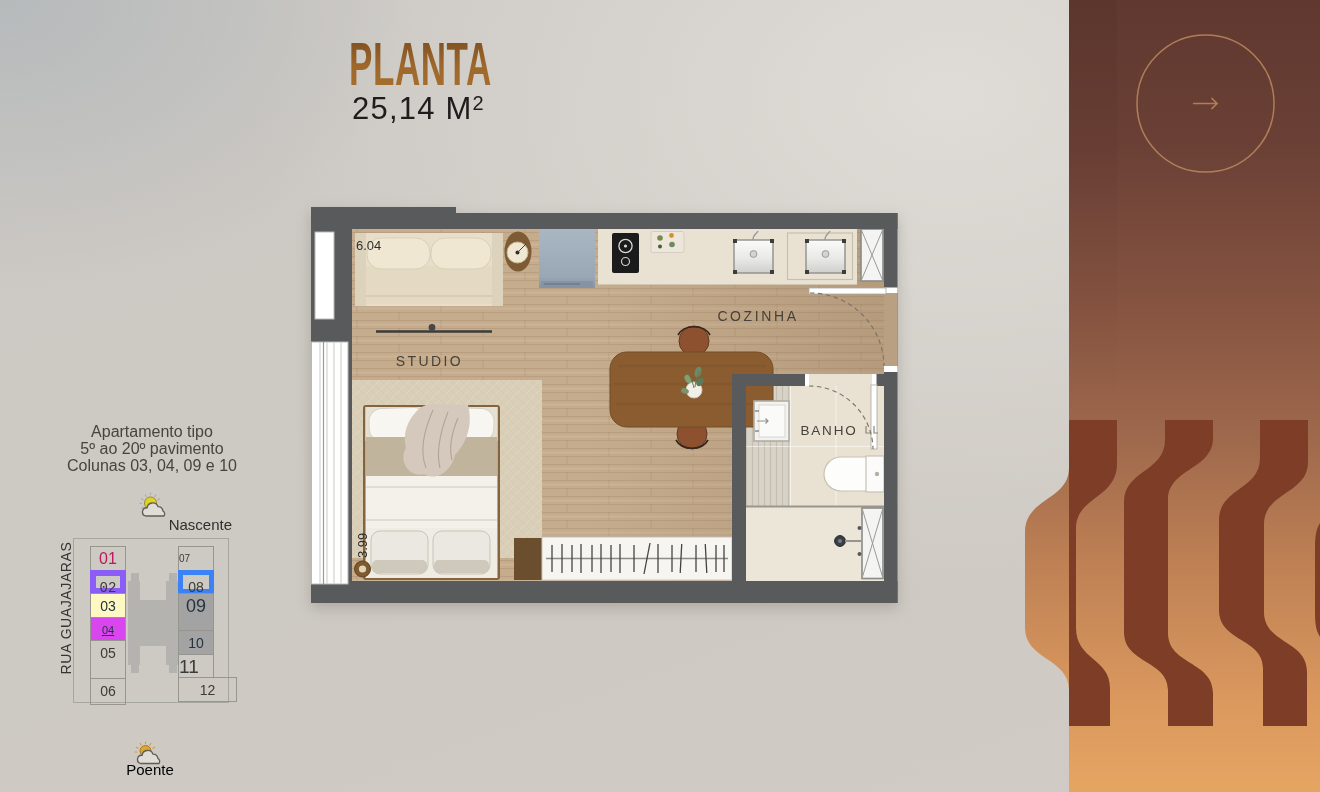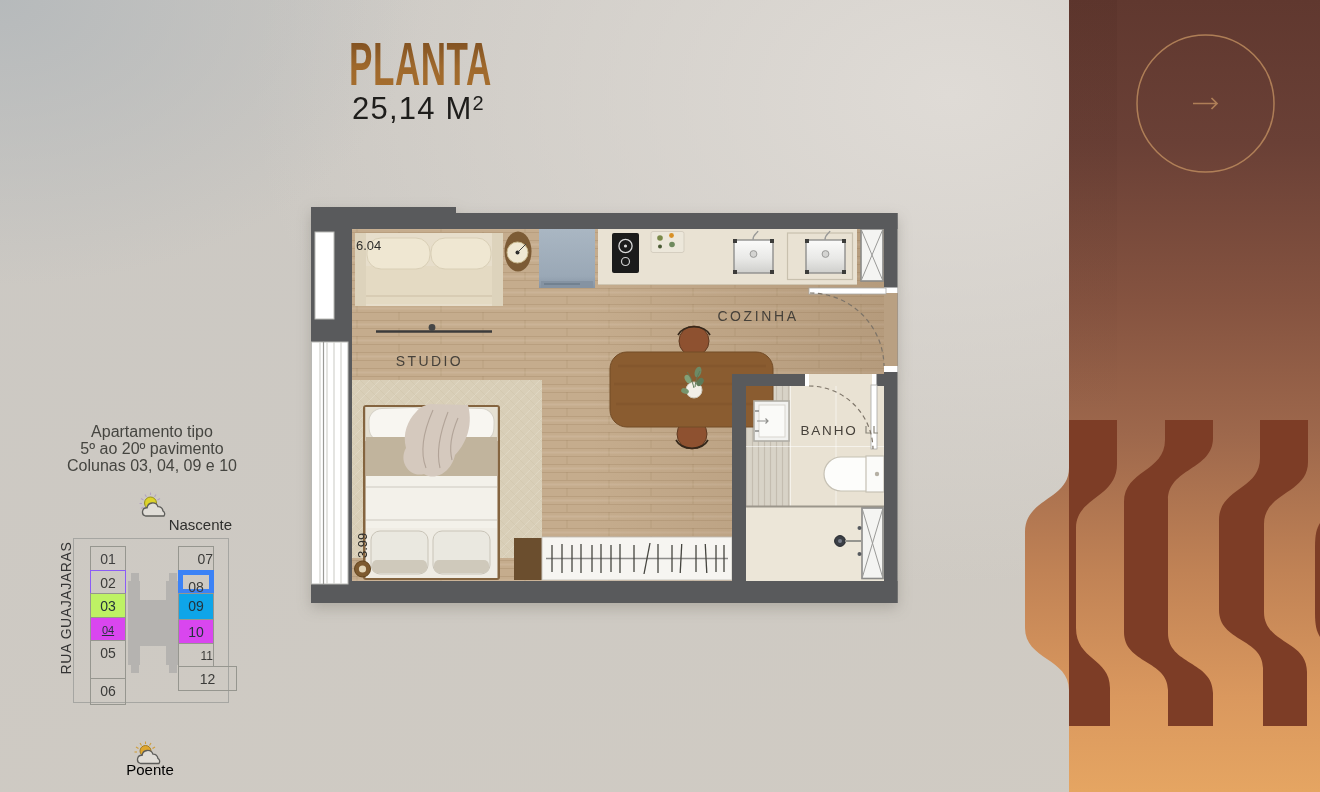--- a/index.html
+++ b/index.html
@@ -44,34 +44,34 @@
 
   <div class="abs" style="left:54px;top:42px;width:12px;height:84px;background:#b5b3b0;"></div>
   <div class="abs" style="left:92px;top:42px;width:12px;height:84px;background:#b5b3b0;"></div>
   <div class="abs" style="left:54px;top:61px;width:50px;height:46px;background:#b5b3b0;"></div>
   <div class="abs" style="left:57px;top:34px;width:8px;height:8px;background:#b5b3b0;"></div>
   <div class="abs" style="left:57px;top:126px;width:8px;height:8px;background:#b5b3b0;"></div>
   <div class="abs" style="left:95px;top:34px;width:8px;height:8px;background:#b5b3b0;"></div>
   <div class="abs" style="left:95px;top:126px;width:8px;height:8px;background:#b5b3b0;"></div>
 
   <div class="abs" style="left:16px;top:8px;width:36px;height:123px;">
-    <div style="box-sizing:border-box;width:36px;height:24.6px;border:1px solid #96968f;margin-top:-1px;text-align:center;line-height:24px;font-size:14px;color:#404040;">01</div>
-    <div style="box-sizing:border-box;width:36px;height:24.6px;border:1px solid #8b5cf6;margin-top:-1px;text-align:center;line-height:24px;font-size:14px;color:#3b3b39;">02</div>
-    <div style="box-sizing:border-box;width:36px;height:24.6px;border:1px solid #96968f;margin-top:-1px;text-align:center;line-height:24px;font-size:14px;color:#24333c;background:#bef264;">03</div>
+    <div style="box-sizing:border-box;width:36px;height:24.6px;border:1px solid #96968f;margin-top:-1px;text-align:center;line-height:24px;font-size:16px;color:#be185d;">01</div>
+    <div style="box-sizing:border-box;width:36px;height:24.6px;border:6px solid #8b5cf6;margin-top:-1px;text-align:center;line-height:24px;font-size:14px;color:#3b3b39;font-family:Liberation Mono, monospace;">02</div>
+    <div style="box-sizing:border-box;width:36px;height:24.6px;border:1px solid #96968f;margin-top:-1px;text-align:center;line-height:24px;font-size:14px;color:#24333c;background:#fef9c3;">03</div>
     <div style="box-sizing:border-box;width:36px;height:24.6px;border:1px solid #96968f;margin-top:-1px;text-align:center;line-height:24px;font-size:11px;color:#24333c;background:#d946ef;text-decoration:underline;">04</div>
     <div style="box-sizing:border-box;width:36px;height:39px;border:1px solid #96968f;margin-top:-1px;text-align:center;line-height:24px;font-size:14px;color:#3b3b39;">05</div>
     <div style="box-sizing:border-box;width:36px;height:27px;border:1px solid #96968f;margin-top:-1px;text-align:center;line-height:24px;font-size:14px;color:#3b3b39;">06</div>
   </div>
 
   <div class="abs" style="left:104px;top:8px;width:36px;height:123px;">
-    <div style="box-sizing:border-box;width:36px;height:24.6px;border:1px solid #96968f;margin-top:-1px;text-align:right;line-height:24px;font-size:14px;color:#3b3b39;">07</div>
+    <div style="box-sizing:border-box;width:36px;height:24.6px;border:1px solid #96968f;margin-top:-1px;text-align:left;line-height:24px;font-size:10px;color:#3b3b39;">07</div>
     <div style="box-sizing:border-box;width:36px;height:24.6px;border:5px solid #3b82f6;margin-top:-1px;text-align:center;line-height:24px;font-size:14px;color:#3b3b39;">08</div>
-    <div style="box-sizing:border-box;width:36px;height:27px;border:1px solid #96968f;margin-top:-1px;text-align:center;line-height:24px;font-size:14px;color:#24333c;background:#0ea5e9;">09</div>
-    <div style="box-sizing:border-box;width:36px;height:24.6px;border:1px solid #96968f;margin-top:-1px;text-align:center;line-height:24px;font-size:14px;color:#24333c;background:#d946ef;">10</div>
-    <div style="box-sizing:border-box;width:36px;height:24.6px;border:1px solid #96968f;margin-top:-1px;text-align:right;line-height:24px;font-size:12px;color:#3b3b39;">11</div>
+    <div style="box-sizing:border-box;width:36px;height:38px;border:1px solid #96968f;margin-top:-1px;text-align:center;line-height:24px;font-size:18px;color:#24333c;background:#a3a3a3;">09</div>
+    <div style="box-sizing:border-box;width:36px;height:24.6px;border:1px solid #96968f;margin-top:-1px;text-align:center;line-height:24px;font-size:14px;color:#24333c;background:#a3a3a3;">10</div>
+    <div style="box-sizing:border-box;width:36px;height:24.6px;border:1px solid #96968f;margin-top:-1px;text-align:left;line-height:24px;font-size:19px;color:#3b3b39;">11</div>
     <div style="box-sizing:border-box;width:59px;height:24.6px;border:1px solid #96968f;margin-top:-1px;text-align:center;line-height:24px;font-size:14px;color:#3b3b39;">12</div>
   </div>
 </div>
 
 <svg class="abs" style="left:134px;top:741px;" width="27" height="24" viewBox="0 0 27 24">
   <g stroke="#cf9f3c" stroke-width="1.1">
       <line x1="11.5" y1="0.5" x2="11.5" y2="3"></line>
       <line x1="6" y1="2" x2="7.5" y2="4.5"></line>
       <line x1="2" y1="6" x2="4.5" y2="7.5"></line>
       <line x1="0.5" y1="11" x2="3" y2="11"></line>

